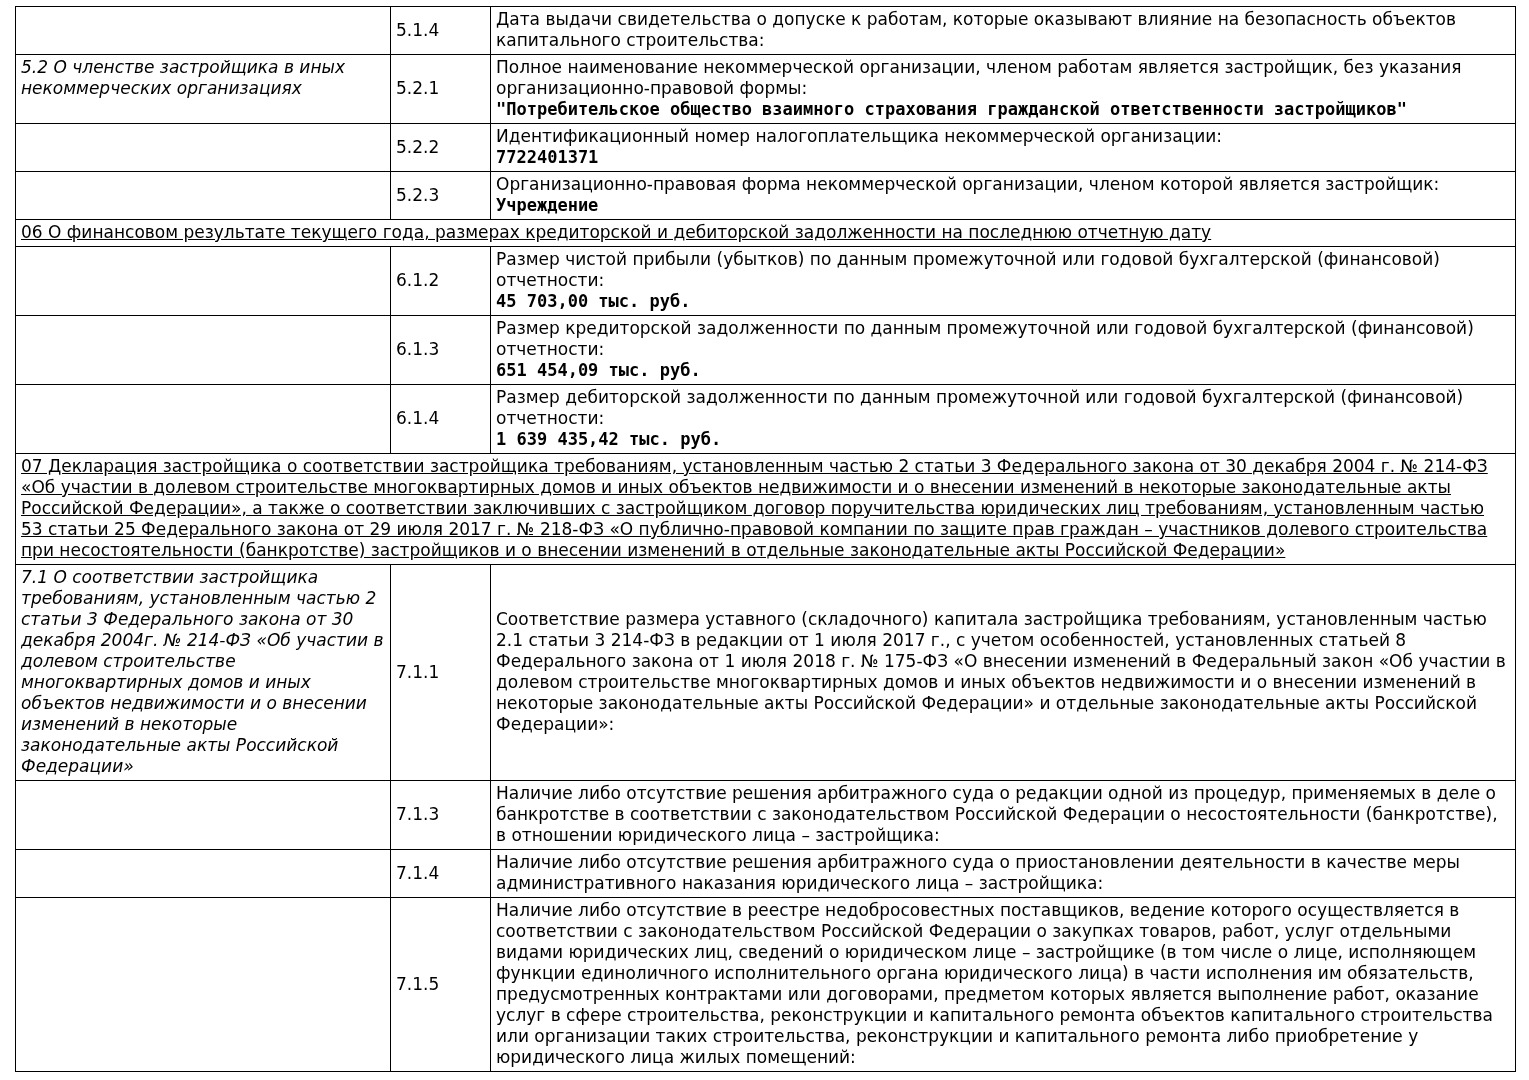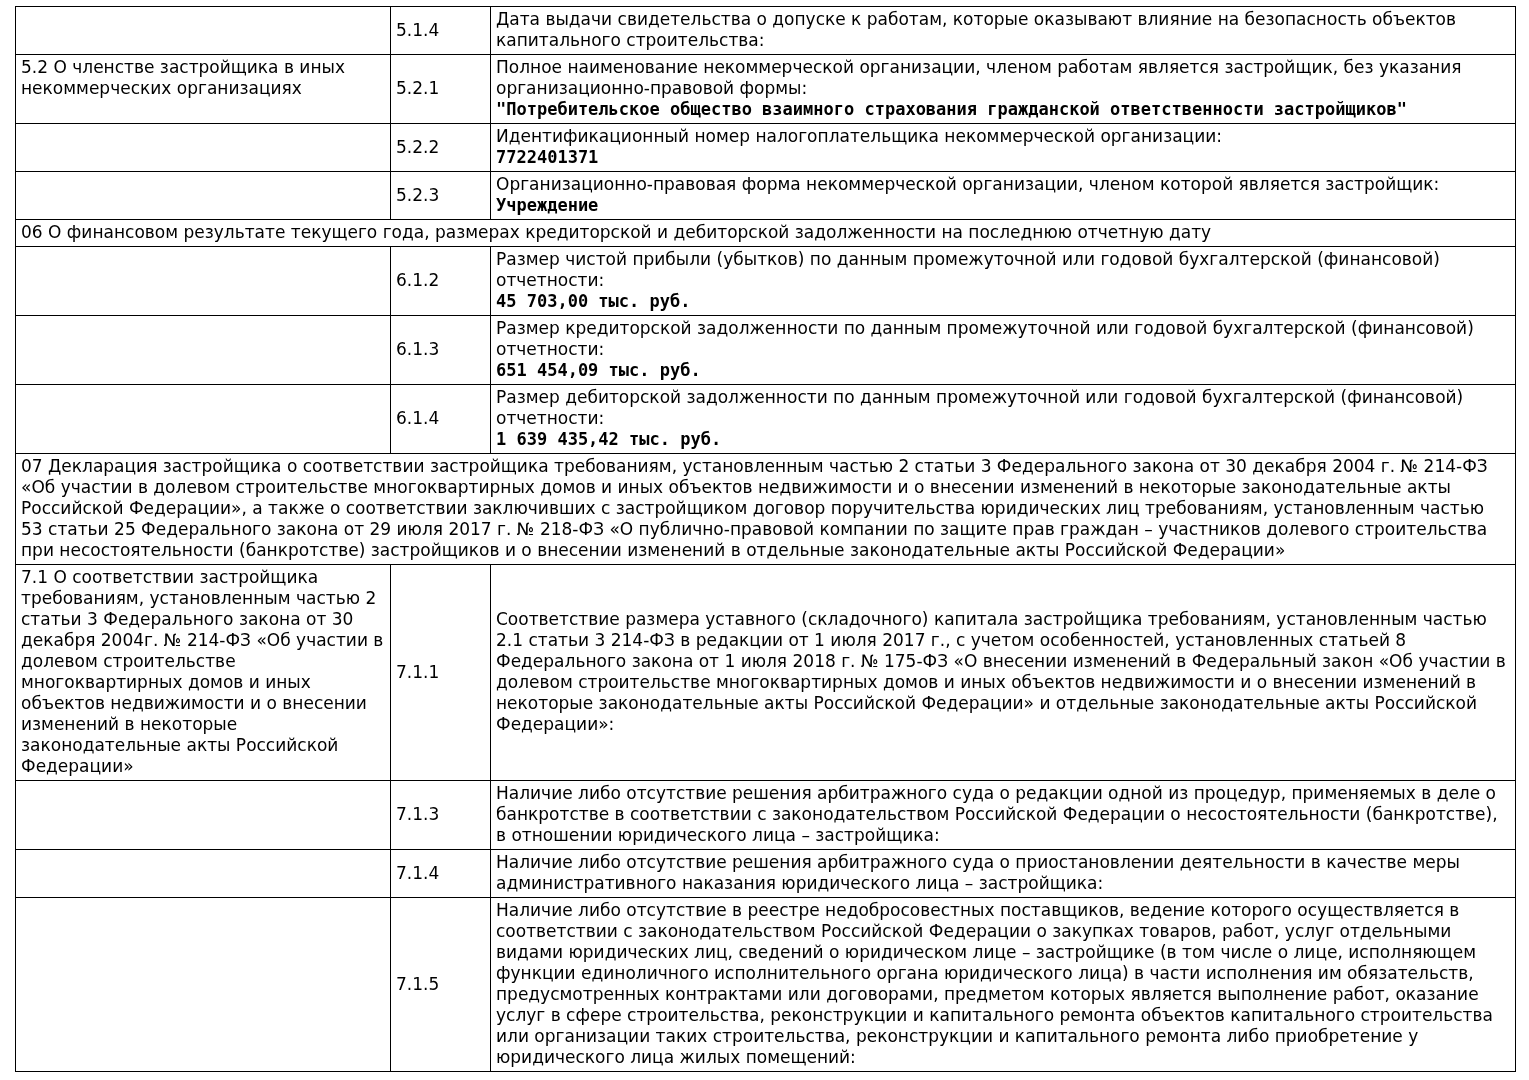--- a/index.html
+++ b/index.html
@@ -16,24 +16,24 @@
     width: 1500px;
     table-layout: fixed;
   }
   table.decl td {
     border: 1px solid #000;
     font-size: 17px;
     line-height: 21px;
     padding: 2px 6px 3px 5px;
     word-wrap: break-word;
   }
-  td.c1 { width: 375px; vertical-align: top; }
+  td.c1 { width: 375px; vertical-align: top; font-style: italic; }
   td.c2 { width: 100px; vertical-align: middle; }
   td.c3 { width: 1025px; vertical-align: middle; }
-  td.sec { vertical-align: top; padding-top: 1px; padding-bottom: 2px; }
+  td.sec { vertical-align: top; padding-top: 1px; padding-bottom: 2px; text-decoration: underline; }
   .val {
     font-family: "DejaVu Sans Mono", monospace;
     font-weight: bold;
     letter-spacing: 0px;
   }
   .val:empty { display: none; }
 </style>
 </head>
 <body>
 

